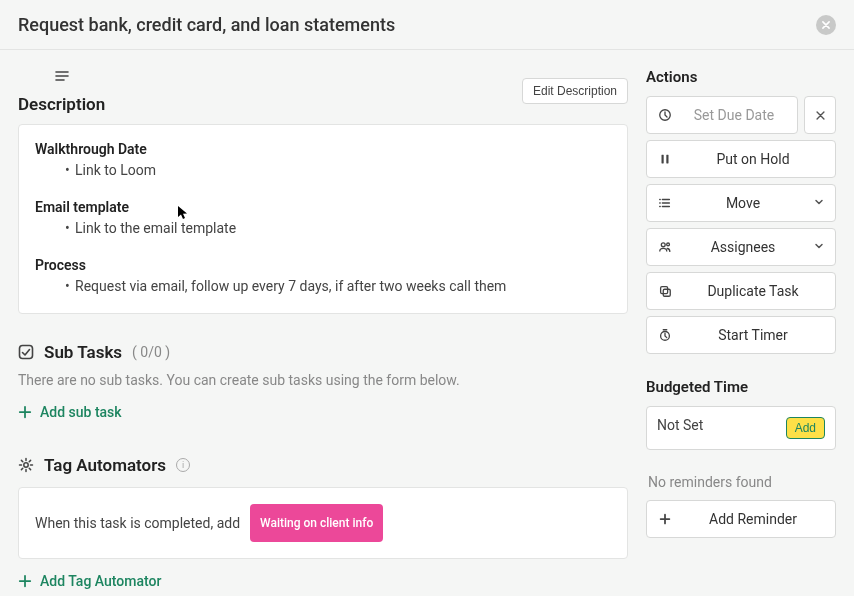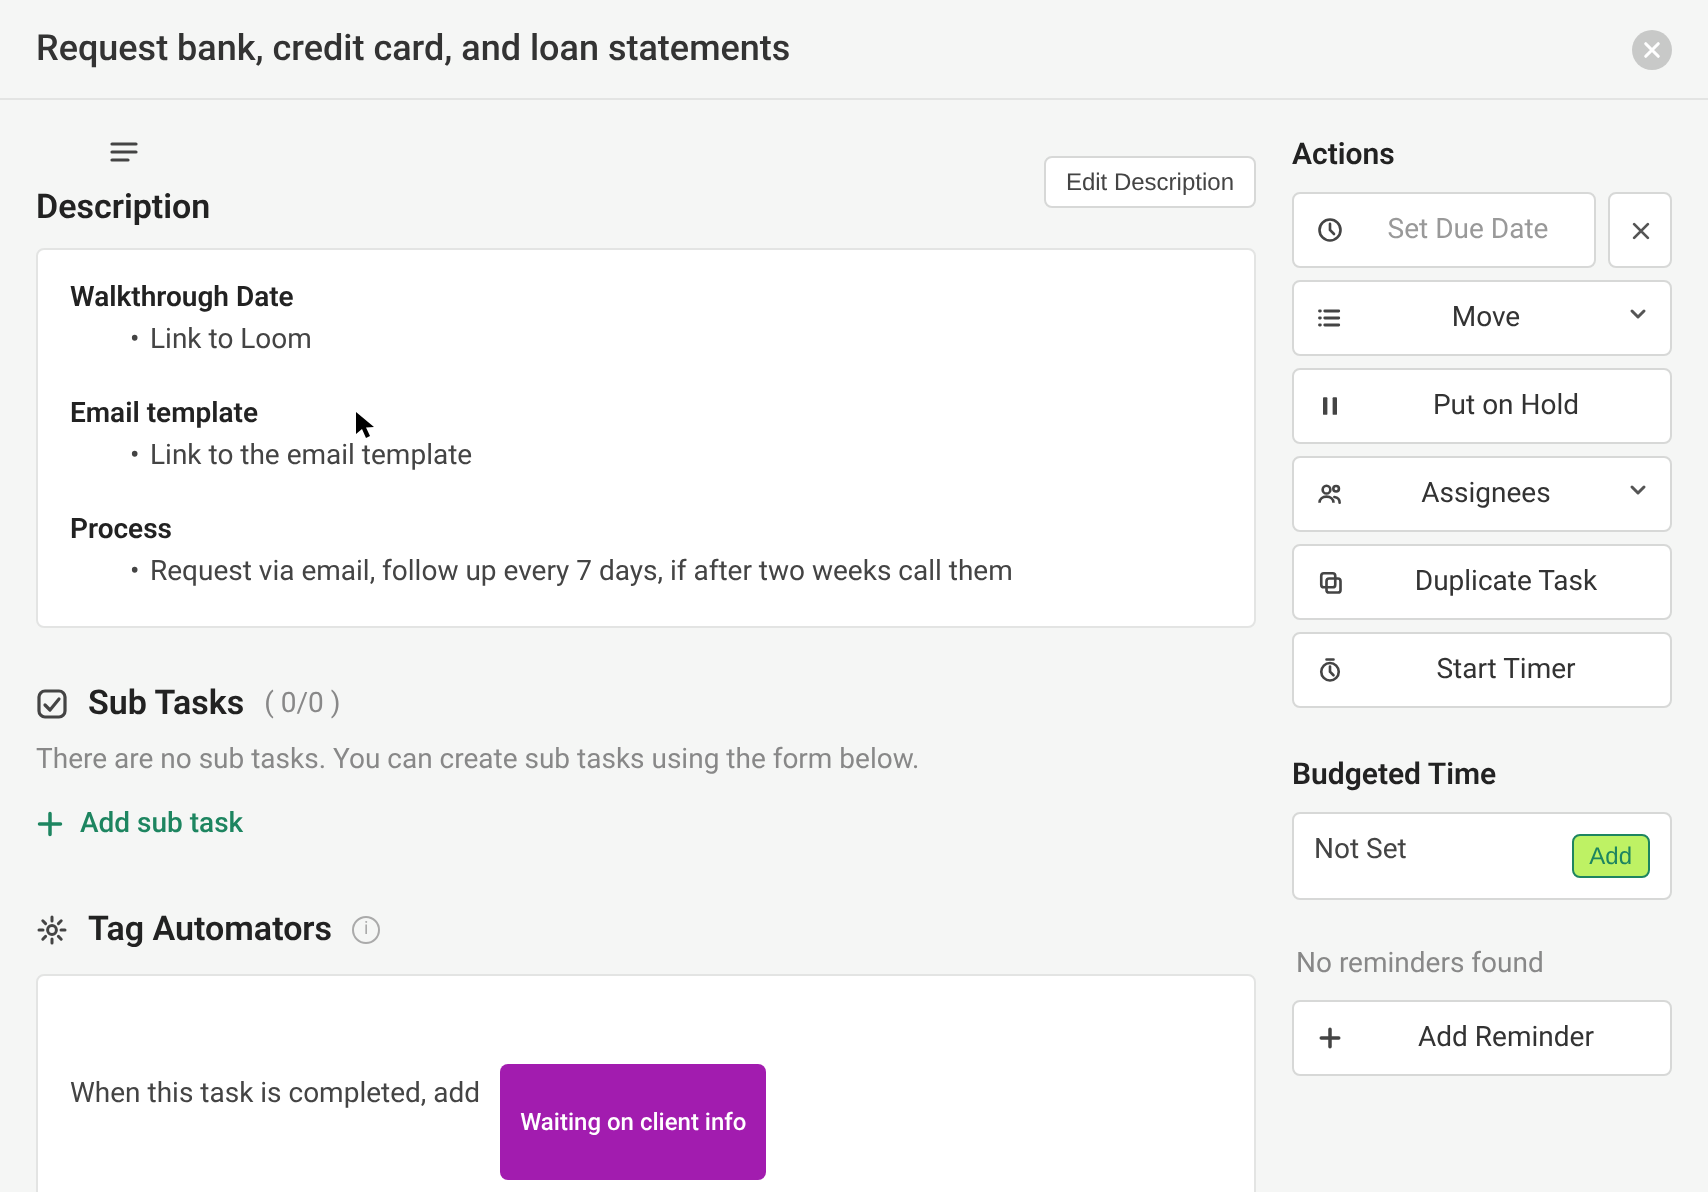--- a/index.html
+++ b/index.html
@@ -166,27 +166,26 @@
     border-radius: 4px;
     padding: 16px;
     display: flex;
     align-items: center;
     gap: 10px;
     font-size: 14px;
     color: #444;
     margin-bottom: 14px;
   }
   .tag-chip {
-    background: #a21caf;
+    background: #ec4899;
     color: #fff;
     font-size: 12px;
     font-weight: 500;
-    padding: 22px 10px;
-    border-radius: 4px;
-    margin-top: 28px;
+    padding: 12px 10px;
+    border-radius: 4px;
   }
 
   
   .side-title {
     font-size: 15px;
     font-weight: 600;
     color: #222;
     margin-bottom: 10px;
   }
   .action-row {
@@ -230,21 +229,21 @@
     border-radius: 4px;
     padding: 10px 10px;
     display: flex;
     justify-content: space-between;
     font-size: 14px;
     color: #444;
   }
   .mini-add-btn {
     border: 1px solid #1d8560;
     color: #1d8560;
-    background: #bef264;
+    background: #fde047;
     border-radius: 4px;
     padding: 3px 8px;
     font-size: 12px;
     cursor: pointer;
   }
   .reminders-empty {
     font-size: 14px;
     color: #888;
     margin-bottom: 10px;
     padding-left: 2px;
@@ -362,43 +361,43 @@
       <div class="small-x-btn">
         <svg viewBox="0 0 16 16" width="11" height="11" fill="none" stroke="currentColor" stroke-width="2" stroke-linecap="round">
             <path d="M3 3 L13 13 M13 3 L3 13"></path>
           </svg>
       </div>
     </div>
 
     <div class="action-row">
       <div class="action-btn">
         <span class="icon-generic icon-sm">
+          <svg viewBox="0 0 16 16" fill="currentColor">
+              <rect x="4" y="3" width="2.5" height="10" rx="0.5"></rect>
+              <rect x="9.5" y="3" width="2.5" height="10" rx="0.5"></rect>
+            </svg>
+        </span>
+        <span class="label">Put on Hold</span>
+      </div>
+    </div>
+
+    <div class="action-row">
+      <div class="action-btn">
+        <span class="icon-generic icon-sm">
           <svg viewBox="0 0 16 16" fill="none" stroke="currentColor" stroke-width="1.6" stroke-linecap="round">
               <path d="M5 4h8M5 8h8M5 12h8"></path>
               <path d="M2 4h.5M2 8h.5M2 12h.5"></path>
             </svg>
         </span>
         <span class="label">Move</span>
         <span class="chev">
           <svg viewBox="0 0 16 16" width="12" height="12" fill="none" stroke="currentColor" stroke-width="2" stroke-linecap="round" stroke-linejoin="round">
               <path d="M4 6l4 4 4-4"></path>
             </svg>
         </span>
-      </div>
-    </div>
-
-    <div class="action-row">
-      <div class="action-btn">
-        <span class="icon-generic icon-sm">
-          <svg viewBox="0 0 16 16" fill="currentColor">
-              <rect x="4" y="3" width="2.5" height="10" rx="0.5"></rect>
-              <rect x="9.5" y="3" width="2.5" height="10" rx="0.5"></rect>
-            </svg>
-        </span>
-        <span class="label">Put on Hold</span>
       </div>
     </div>
 
     <div class="action-row">
       <div class="action-btn">
         <span class="icon-generic icon-sm">
           <svg viewBox="0 0 16 16" fill="none" stroke="currentColor" stroke-width="1.5">
               <circle cx="6" cy="5.5" r="2.2"></circle>
               <path d="M2 13c0-2.2 1.8-3.5 4-3.5s4 1.3 4 3.5"></path>
               <circle cx="11.5" cy="5" r="1.6"></circle>

